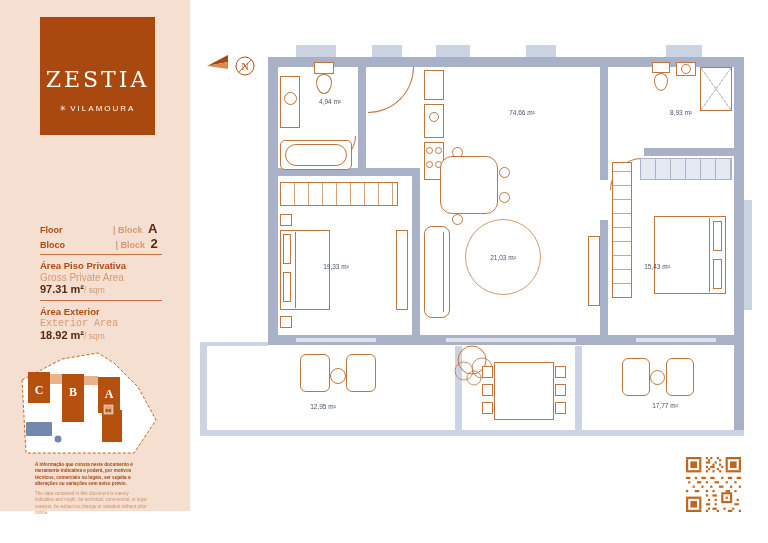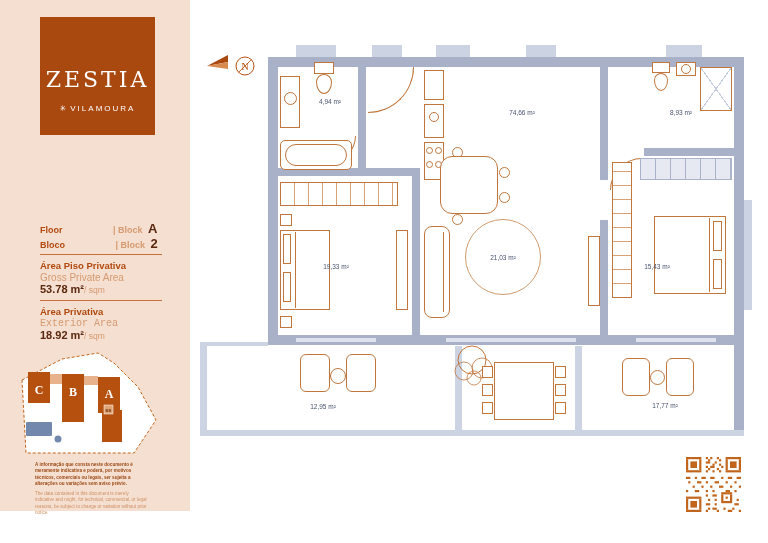--- a/index.html
+++ b/index.html
@@ -70,26 +70,26 @@
     <span class="info-pt">Bloco</span>
     <span class="info-en">| Block</span>
     <span class="info-val">2</span>
   </div>
 
   <div class="abs rule" style="top:254px;"></div>
 
   <div class="abs area-title" style="top:260px;">Área Piso Privativa</div>
   <div class="abs area-en" style="top:272px;">Gross Private Area</div>
   <div class="abs area-val" style="top:283px;">
-    <span>53.78 m²</span><span class="area-suffix">/ sqm</span>
+    <span>97.31 m²</span><span class="area-suffix">/ sqm</span>
   </div>
 
   <div class="abs rule" style="top:300px;"></div>
 
-  <div class="abs area-title" style="top:306px;">Área Privativa</div>
+  <div class="abs area-title" style="top:306px;">Área Exterior</div>
   <div class="abs area-en" style="top:318px;font-family:Liberation Mono, monospace;">Exterior Area</div>
   <div class="abs area-val" style="top:329px;">
     <span>18.92 m²</span><span class="area-suffix">/ sqm</span>
   </div>
 
   <svg class="abs" style="left:14px;top:350px;" width="158" height="112" viewBox="0 0 158 112">
     <polygon points="8,30 48,9 84,3 100,13 124,37 142,70 120,103 12,103" fill="#ffffff" stroke="#c2651c" stroke-width="1" stroke-dasharray="3 2"></polygon>
     <rect x="14" y="22" width="22" height="31" fill="#b5500f"></rect>
     <rect x="36" y="24" width="12" height="10" fill="#e8b28d"></rect>
     <rect x="48" y="24" width="22" height="48" fill="#b5500f"></rect>

